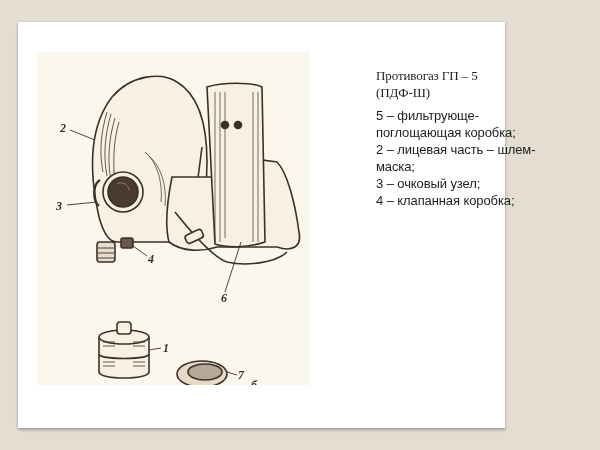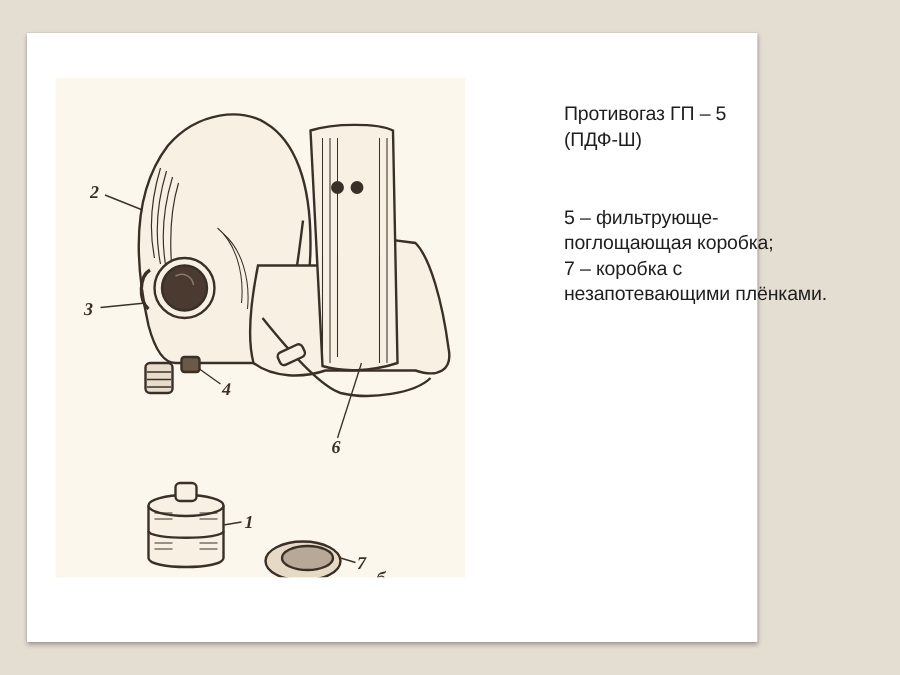--- a/index.html
+++ b/index.html
@@ -33,21 +33,21 @@
     .caption {
       position: absolute;
       left: 358px;
       top: 45px;
       width: 180px;
       color: #1e1e1e;
       font-size: 13px;
       line-height: 17px;
       letter-spacing: -0.1px;
     }
-    .caption .title { margin: 0 0 35px 0; white-space: pre-line; }
+    .caption .title { margin: 0 0 6px 0; white-space: pre-line; font-family: Liberation Serif, serif; }
     .caption .legend { margin: 0; padding: 0; list-style: none; }
     .caption .legend li { margin: 0; }
     .lbl { font-family: "Liberation Serif", serif; font-style: italic; font-weight: bold; font-size: 12px; fill: #3a3028; }
   </style>
 </head>
 <body>
 
 <div class="slide">
 
   <div class="figure">
@@ -111,17 +111,19 @@
       <text class="lbl" x="201" y="327">7</text>
       <text class="lbl" x="214" y="337">б</text>
     </svg>
   </div>
 
   <div class="caption">
     <p class="title">Противогаз ГП – 5
 (ПДФ-Ш)</p>
     <ul class="legend">
       <li>5 – фильтрующе-поглощающая коробка;</li>
-      <li>7 – коробка с незапотевающими плёнками.</li>
+      <li>2 – лицевая часть – шлем-маска;</li>
+      <li>3 – очковый узел;</li>
+      <li>4 – клапанная коробка;</li>
     </ul>
   </div>
 
 </div>
 
 </body></html>

